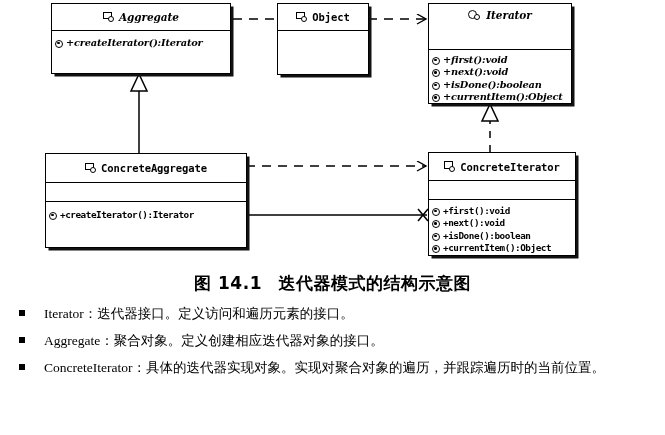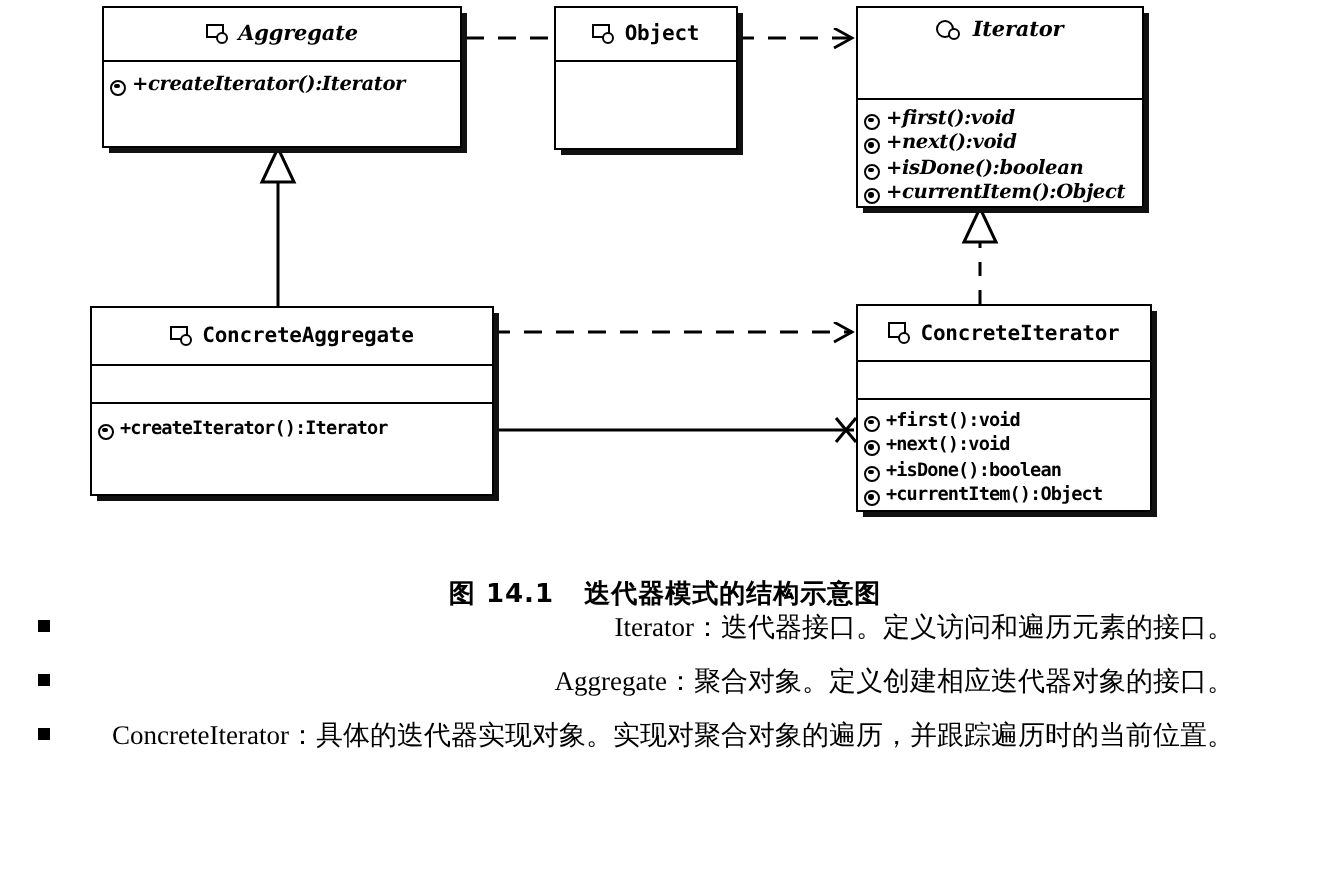--- a/index.html
+++ b/index.html
@@ -154,26 +154,26 @@
     left: 1.2px; top: 1.2px;
     width: 2.4px; height: 2.4px;
     border-radius: 50%;
     background: #000;
   }
 
   
   #caption {
     position: absolute;
     left: 0;
-    top: 288px;
+    top: 272px;
     width: 665px;
     text-align: center;
     font-family: "DejaVu Sans", sans-serif;
     font-weight: bold;
-    font-size: 13px;
+    font-size: 17px;
     letter-spacing: 0.5px;
   }
   #caption .cap-num { margin-right: 10px; }
 
   
   #bullets {
     position: absolute;
     left: 0;
     top: 303px;
     width: 665px;
@@ -196,21 +196,20 @@
   .bullet-marker i {
     display: block;
     width: 6px;
     height: 6px;
     background: #000;
   }
   .bullet-text {
     flex: 1 1 auto;
     padding-right: 48px;
     font-family: "Liberation Serif", "DejaVu Serif", serif;
-    text-align: right;
   }
   .bullet-text .term {
     font-family: "Liberation Serif", "DejaVu Serif", serif;
   }
 </style>
 </head>
 <body>
 
 <div id="diagram">
 

